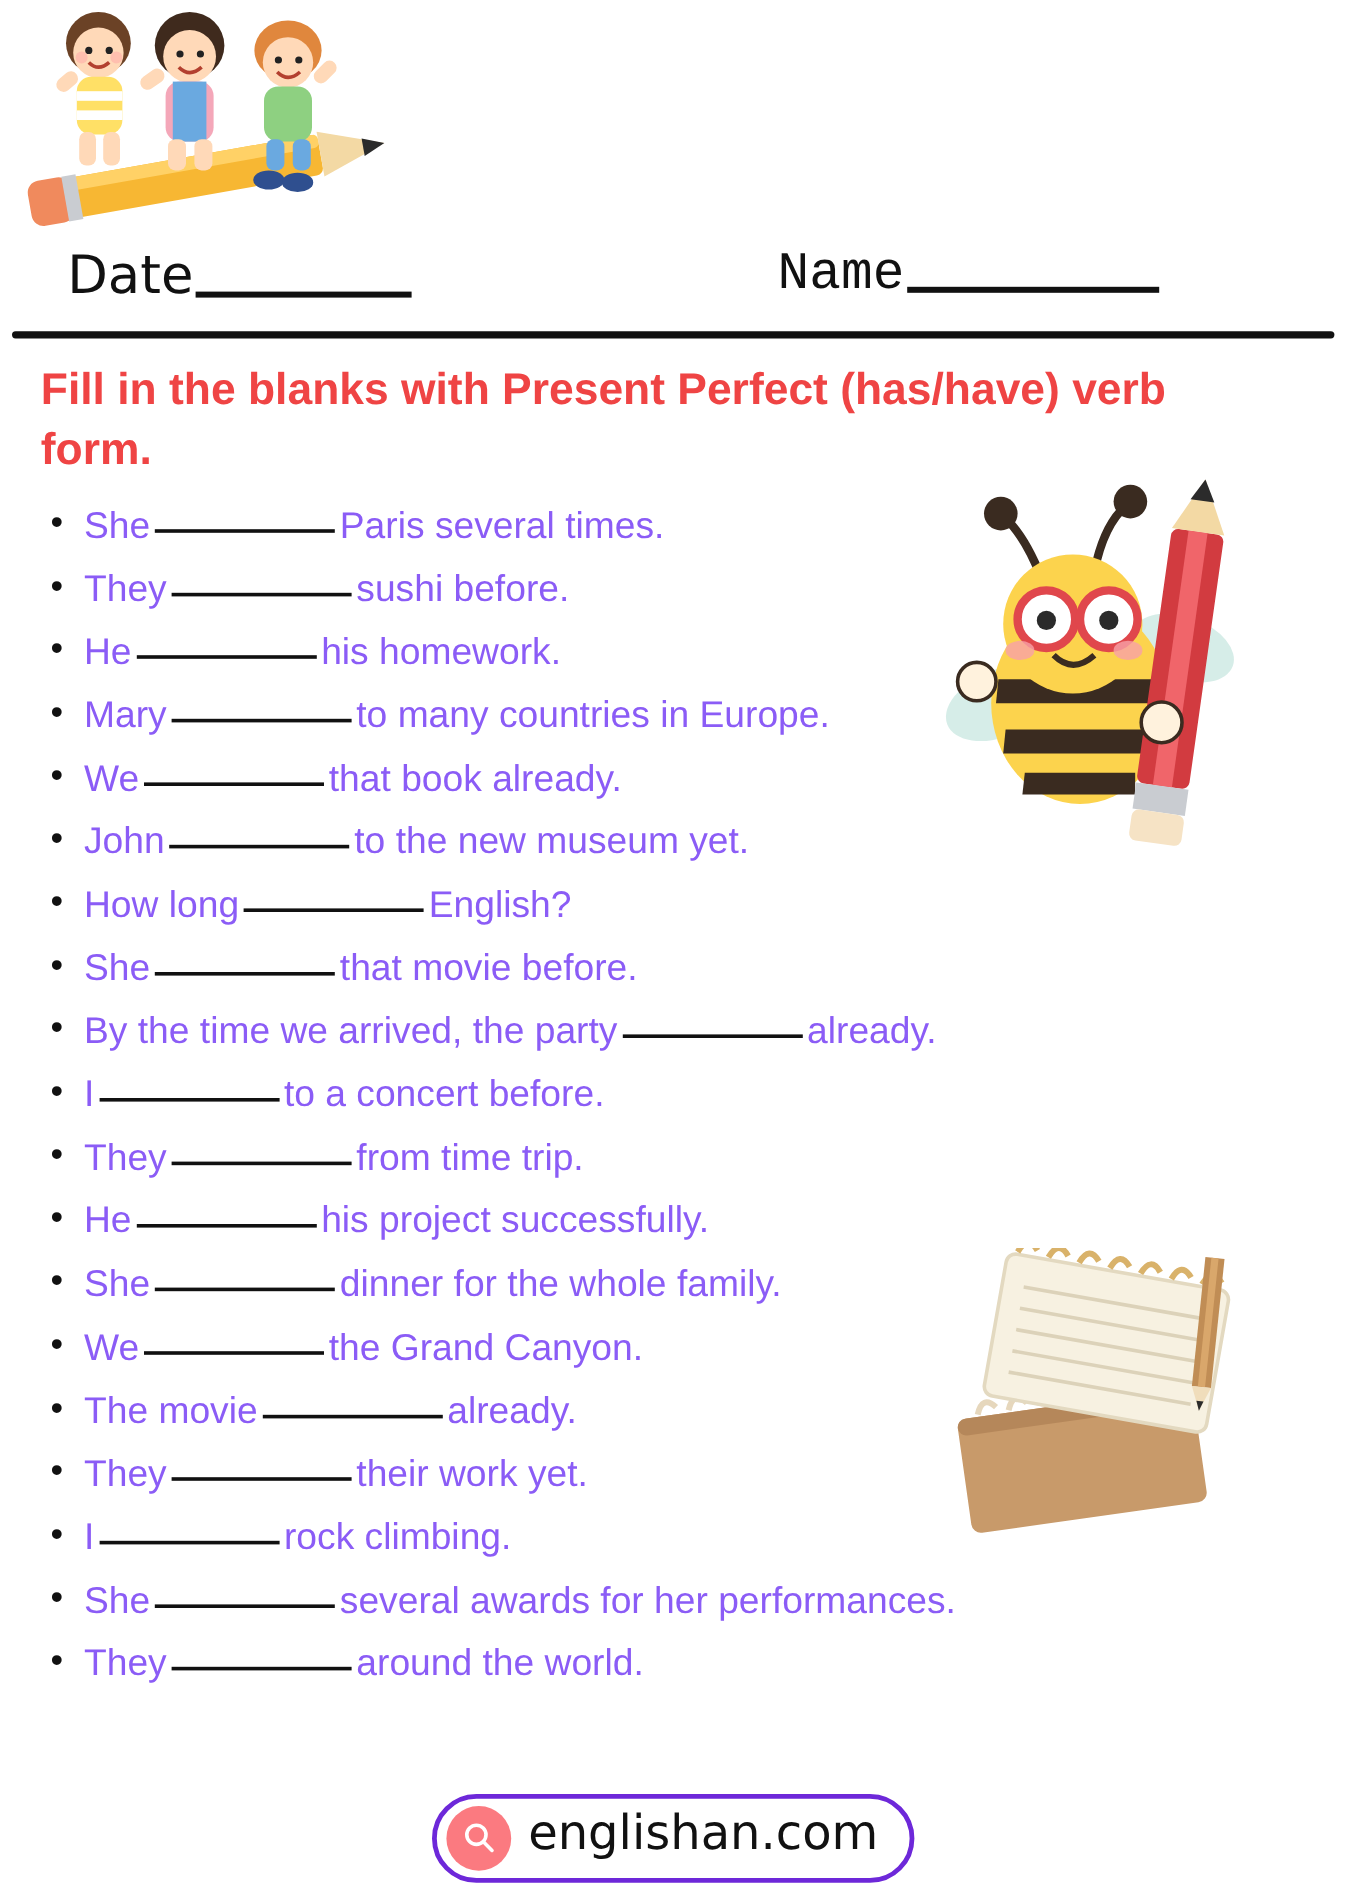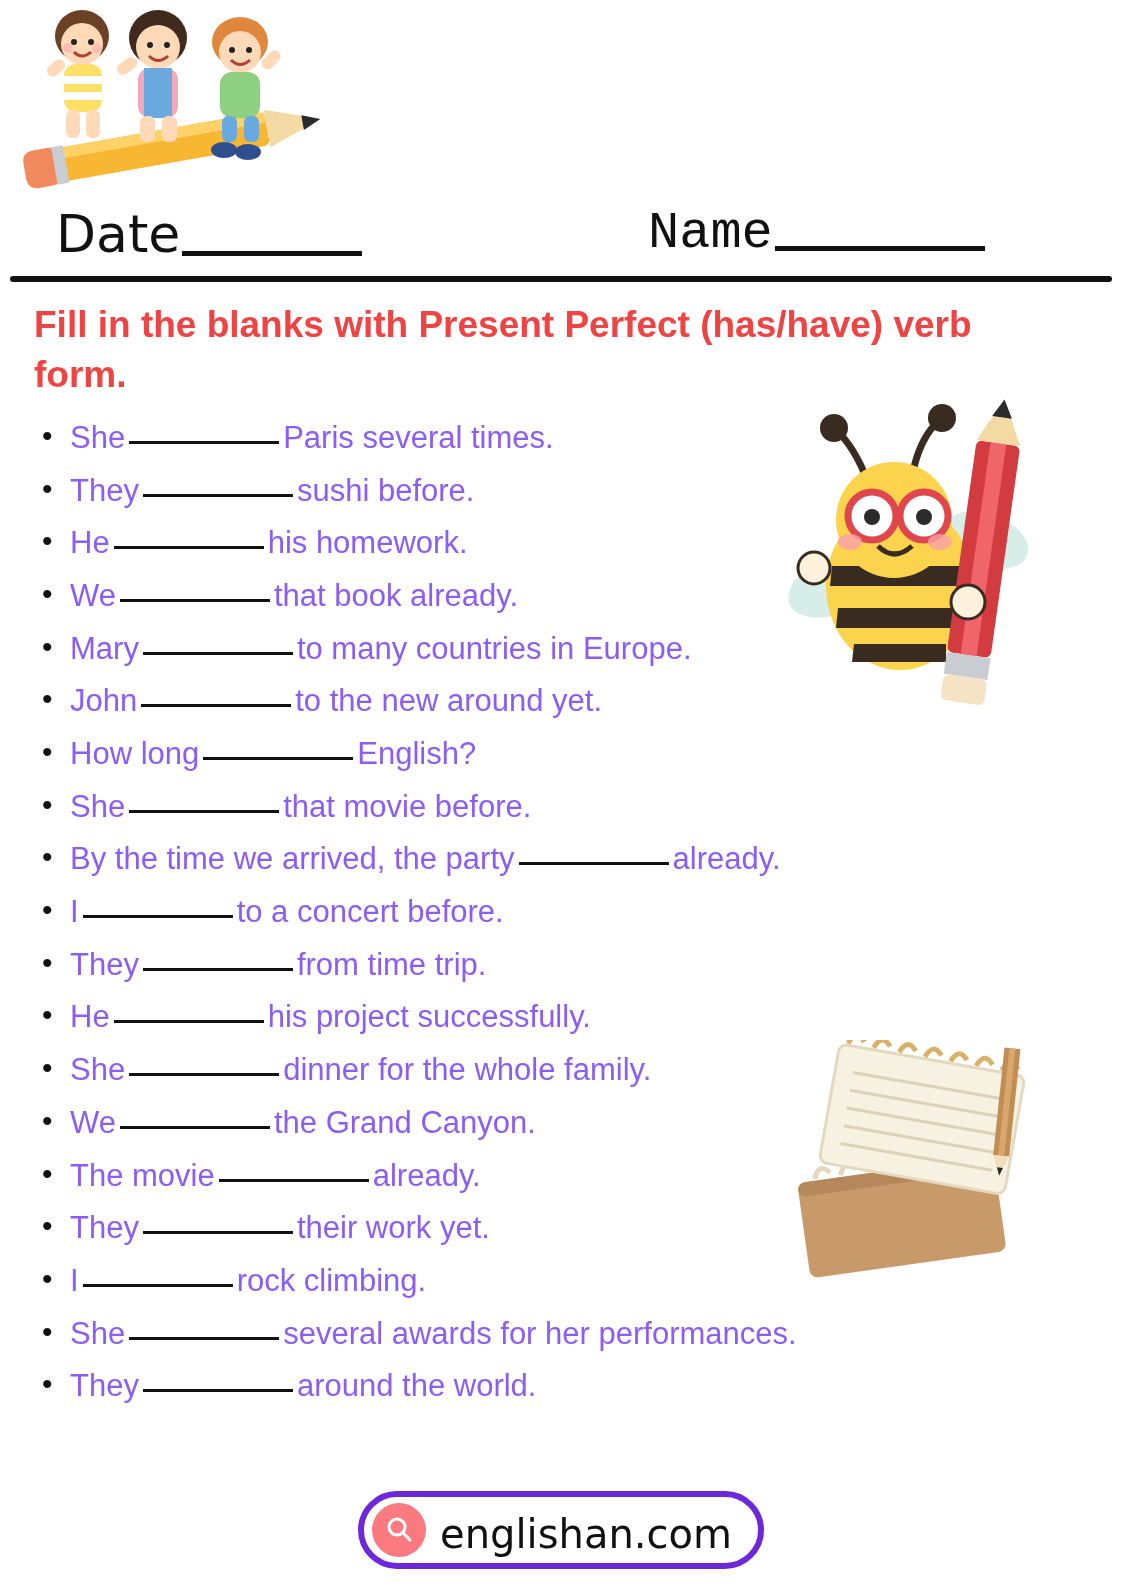--- a/index.html
+++ b/index.html
@@ -38,21 +38,21 @@
   }
 
   
   .idline {
     position: relative;
     height: 70px;
     margin: 0 28px;
   }
   .idlabel {
     position: absolute;
-    font-size: 52px;
+    font-size: 44px;
     font-weight: 400;
     font-family: "DejaVu Sans", sans-serif;
     color: #111;
     white-space: nowrap;
   }
   .idlabel .blank {
     display: inline-block;
     width: 180px;
     border-bottom: 5px solid #111;
     vertical-align: -4px;
@@ -122,23 +122,23 @@
 
   
   .footer {
     position: absolute;
     left: 0; right: 0; bottom: 18px;
     display: flex;
     justify-content: center;
   }
   .brand-pill {
     display: flex;
-    align-items: flex-end;
+    align-items: flex-start;
     gap: 14px;
-    border: 6px solid #6d28d9;
+    border: 4px solid #6d28d9;
     border-radius: 40px;
     padding: 6px 26px 6px 8px;
     background: #fff;
   }
   .brand-circle {
     width: 54px; height: 54px;
     border-radius: 50%;
     background: #fb7a80;
     display: flex;
     align-items: center;
@@ -224,23 +224,23 @@
   </div>
 </div>
 <div class="rule"></div>
 
 <div class="instruction">Fill in the blanks with Present Perfect (has/have) verb form.</div>
 
 <ul class="questions" id="question-list">
     <li><span>She</span><span class="q-blank"></span><span>Paris several times.</span></li>
     <li><span>They</span><span class="q-blank"></span><span>sushi before.</span></li>
     <li><span>He</span><span class="q-blank"></span><span>his homework.</span></li>
+    <li><span>Mary</span><span class="q-blank"></span><span>to many countries in Europe.</span></li>
     <li><span>We</span><span class="q-blank"></span><span>that book already.</span></li>
-    <li><span>Mary</span><span class="q-blank"></span><span>to many countries in Europe.</span></li>
-    <li><span>John</span><span class="q-blank"></span><span>to the new around yet.</span></li>
+    <li><span>John</span><span class="q-blank"></span><span>to the new museum yet.</span></li>
     <li><span>How long</span><span class="q-blank"></span><span>English?</span></li>
     <li><span>She</span><span class="q-blank"></span><span>that movie before.</span></li>
     <li><span>By the time we arrived, the party</span><span class="q-blank"></span><span>already.</span></li>
     <li><span>I</span><span class="q-blank"></span><span>to a concert before.</span></li>
     <li><span>They</span><span class="q-blank"></span><span>from time trip.</span></li>
     <li><span>He</span><span class="q-blank"></span><span>his project successfully.</span></li>
     <li><span>She</span><span class="q-blank"></span><span>dinner for the whole family.</span></li>
     <li><span>We</span><span class="q-blank"></span><span>the Grand Canyon.</span></li>
     <li><span>The movie</span><span class="q-blank"></span><span>already.</span></li>
     <li><span>They</span><span class="q-blank"></span><span>their work yet.</span></li>

